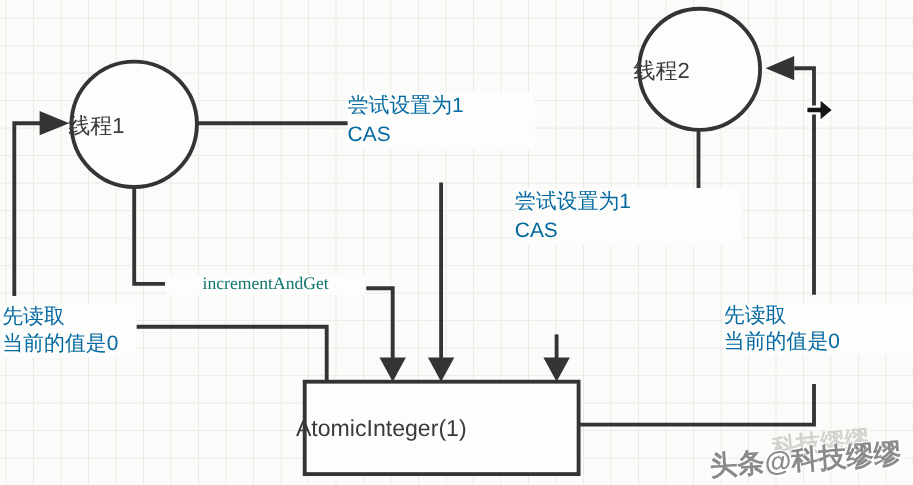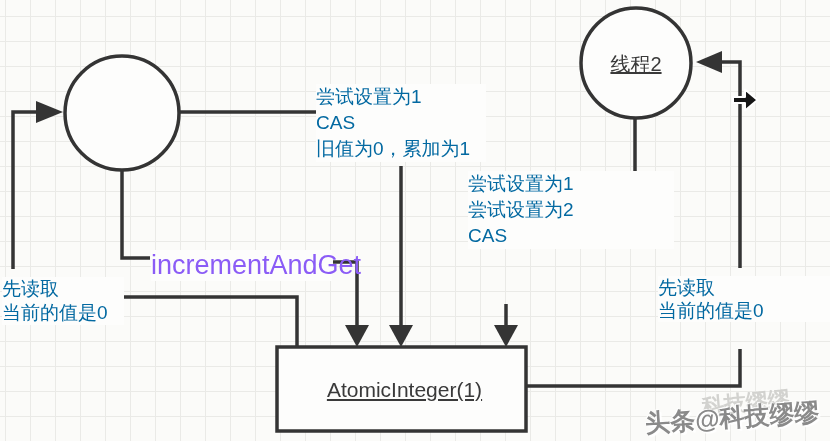--- a/index.html
+++ b/index.html
@@ -24,34 +24,33 @@
     z-index:2;
     text-align:left;
     color:#0369a1;
     font-size:19px;
     background:#fdfdfc;
   }
   .note div{white-space:nowrap;}
   .node-label{
     position:absolute;
     z-index:3;
-    text-align:center;
     color:#3a3a3a;
     font-size:20px;
     background:transparent;
-    text-decoration:underline;
   }
   .method-label{
     position:absolute;
     z-index:2;
-    color:#8b5cf6;
-    font-size:27px;
+    color:#0f766e;
+    font-size:16px;
     white-space:nowrap;
     background:#fdfdfc;
     text-align:center;
+    font-family:Liberation Serif, serif;
   }
   .wm-main{
     position:absolute;
     z-index:4;
     left:645px;top:401px;
     font-size:25px;
     font-weight:bold;
     color:#8a8a8a;
     transform:rotate(-4deg);
     text-shadow:1px 1px 0 #ffffff,-1px -1px 0 #ffffff,2px 2px 1px #ffffff;
@@ -104,39 +103,38 @@
       <polygon points="494,325 518,325 506,347"></polygon>
     </g>
 
     <polygon points="733,97 745,97 745,89.5 757.5,100 745,110.5 745,103 733,103" fill="#161616" stroke="#ffffff" stroke-width="2" stroke-linejoin="round"></polygon>
 
     <circle cx="122" cy="113" r="57" fill="#fdfdfc" stroke="#343434" stroke-width="3.5"></circle>
     <circle cx="636" cy="63" r="55" fill="#fdfdfc" stroke="#343434" stroke-width="3.5"></circle>
     <rect x="277" y="347" width="249" height="84" fill="#fdfdfc" stroke="#343434" stroke-width="3.5"></rect>
   </svg>
 
+  <div class="node-label" style="left:62px;top:101px;width:120px;">线程1</div>
   <div class="node-label" style="left:576px;top:51px;width:120px;">线程2</div>
-  <div class="node-label" style="left:280px;top:378px;width:249px;font-size:21px;">AtomicInteger(1)</div>
+  <div class="node-label" style="left:269px;top:378px;width:249px;font-size:21px;">AtomicInteger(1)</div>
 
   <div class="method-label" style="left:151px;top:250px;width:181px;">incrementAndGet</div>
 
   <div class="note" style="left:2px;top:277px;width:122px;line-height:24px;">
     <div>先读取</div>
     <div>当前的值是0</div>
   </div>
 
   <div class="note" style="left:316px;top:84px;width:170px;line-height:26px;">
     <div>尝试设置为1</div>
     <div>CAS</div>
-    <div>旧值为0，累加为1</div>
   </div>
 
   <div class="note" style="left:468px;top:171px;width:206px;line-height:26px;">
     <div>尝试设置为1</div>
-    <div>尝试设置为2</div>
     <div>CAS</div>
   </div>
 
   <div class="note" style="left:658px;top:276px;width:172px;line-height:23px;">
     <div>先读取</div>
     <div>当前的值是0</div>
   </div>
 
   <div class="wm-ghost">科技缪缪</div>
   <div class="wm-main">头条@科技缪缪</div>

